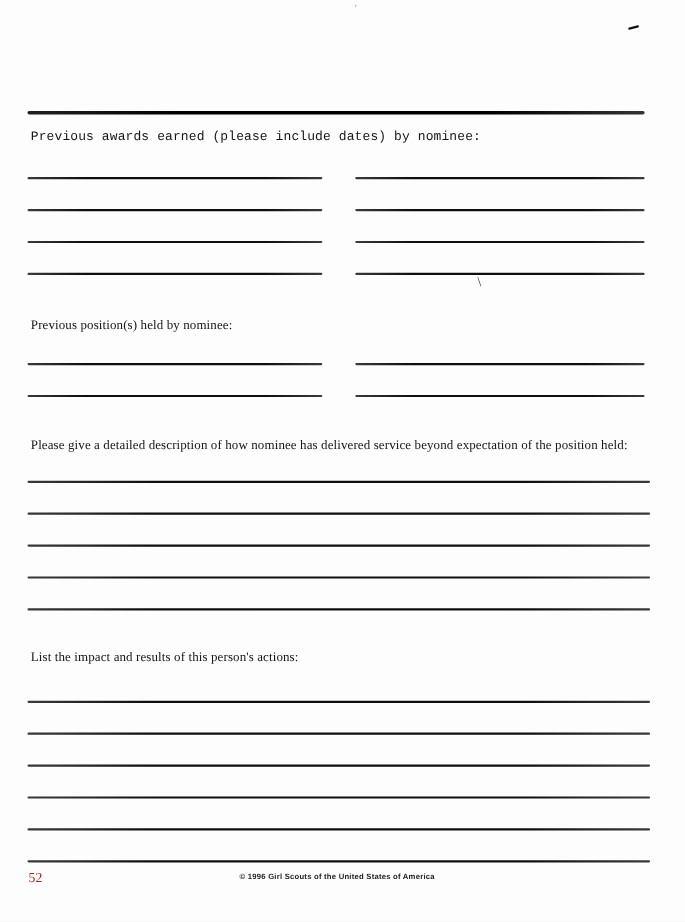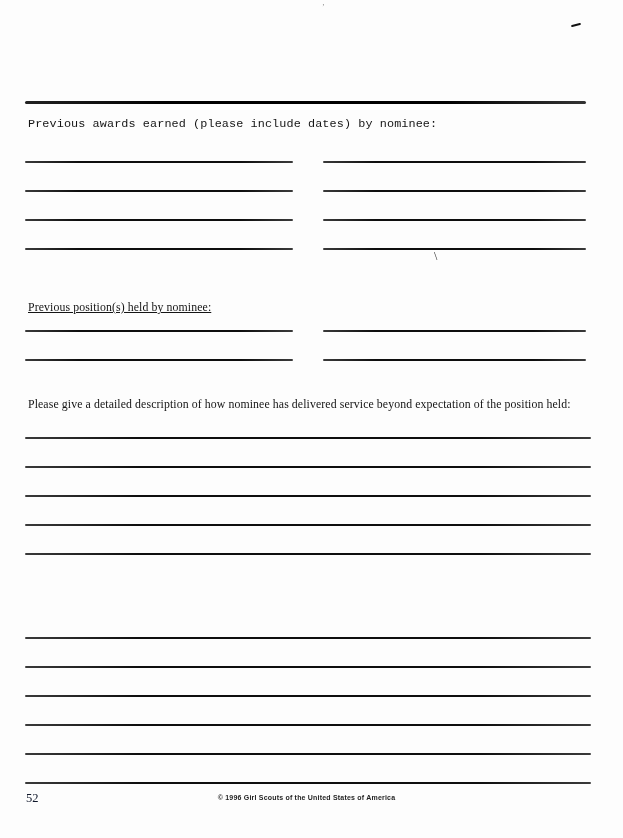--- a/index.html
+++ b/index.html
@@ -27,21 +27,21 @@
   }
   .section-label {
     position: absolute;
     left: 28px;
     font-size: 11.8px;
     letter-spacing: 0.1px;
     white-space: nowrap;
     color: #151515;
   }
   .label-awards      { top: 117px; font-family: Liberation Mono, monospace; }
-  .label-positions   { top: 300px; text-decoration: underline; }
+  .label-positions   { top: 288px; }
   .label-description { top: 397px; }
   .label-impact      { top: 590px; }
 
   .lines-block {
     position: absolute;
     left: 25px;
     width: 561px;
   }
   .lines-awards      { top: 134px; }
   .lines-positions   { top: 303px; }
@@ -62,21 +62,21 @@
   }
   .blank-line.col-left  { width: 268px; }
   .blank-line.col-right { width: 263px; }
   .blank-line.full      { width: 100%; }
 
   .page-number {
     position: absolute;
     left: 26px;
     top: 791px;
     font-size: 12.5px;
-    color: #0f172a;
+    color: #b91c1c;
   }
   .copyright {
     position: absolute;
     left: 0;
     right: 10px;
     top: 794px;
     text-align: center;
     font-family: "Liberation Sans", "DejaVu Sans", sans-serif;
     font-weight: bold;
     font-size: 7px;
@@ -166,20 +166,21 @@
         <span class="blank-line full"></span>
       </div>
       <div class="line-row">
         <span class="blank-line full"></span>
       </div>
       <div class="line-row">
         <span class="blank-line full"></span>
       </div>
     </div>
 
+  <div class="section-label label-impact">List the impact and results of this person's actions:</div>
   <div class="lines-block lines-impact">
       <div class="line-row">
         <span class="blank-line full"></span>
       </div>
       <div class="line-row">
         <span class="blank-line full"></span>
       </div>
       <div class="line-row">
         <span class="blank-line full"></span>
       </div>

